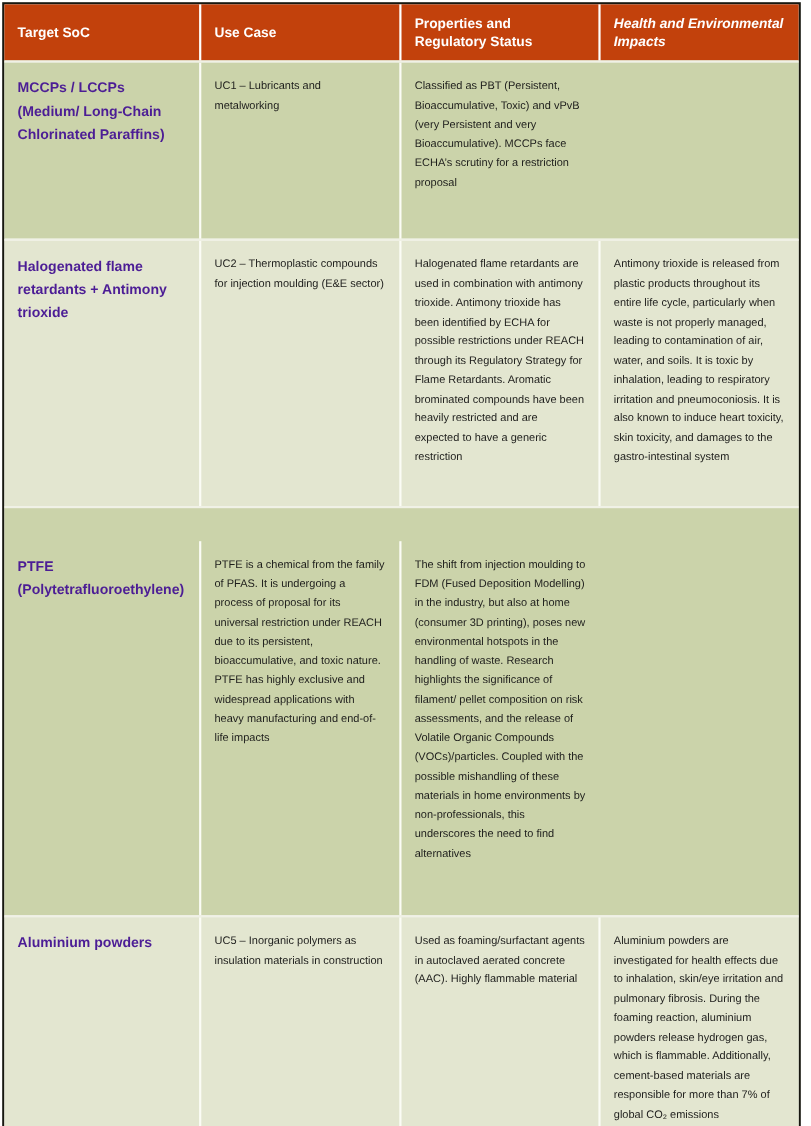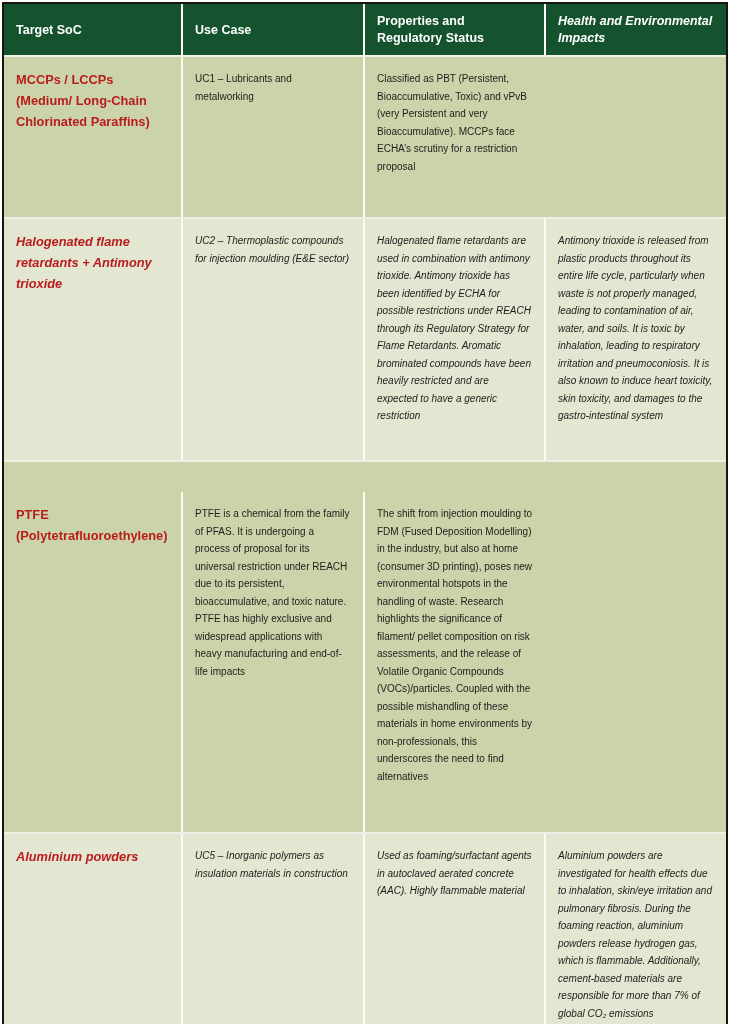--- a/index.html
+++ b/index.html
@@ -21,49 +21,49 @@
     top: 2px;
     width: 722px;
     border: 2px solid #17170f;
     background: #ffffff;
   }
   .trow {
     display: grid;
     grid-template-columns: 179px 182px 181px 1fr;
   }
   .thead {
-    background: #14532d;
+    background: #c2410c;
     min-height: 50px;
   }
   .th {
     color: #ffffff;
     font-size: 12.5px;
     line-height: 17px;
     font-weight: bold;
     padding: 9px 12px 8px 12px;
     display: flex;
     flex-direction: column;
     justify-content: center;
     border-right: 2px solid #ffffff;
   }
   .th:last-child { border-right: none; font-style: italic; }
   .brow { border-top: 2px solid #f0f1e6; }
   .brow.odd  { background: #cbd3aa; }
-  .brow.even { background: #e3e6d0; font-style: italic; }
+  .brow.even { background: #e3e6d0; }
   .cell {
     padding: 13px 12px 10px 12px;
     font-size: 10px;
     line-height: 17.5px;
     color: #1d1d1b;
     border-right: 2px solid #fbfcf5;
   }
   .cell:last-child { border-right: none; }
   .cell.target {
     font-weight: bold;
-    color: #b91c1c;
+    color: #4c1d95;
     font-size: 12.8px;
     line-height: 21px;
     padding-top: 12px;
   }
   .r1 .cell { min-height: 137px; }
   .r2 .cell { min-height: 218px; }
   .r3 .cell { min-height: 317px; margin-top: 30px; }
   .r4 .cell { min-height: 190px; }
 </style>
 </head>

